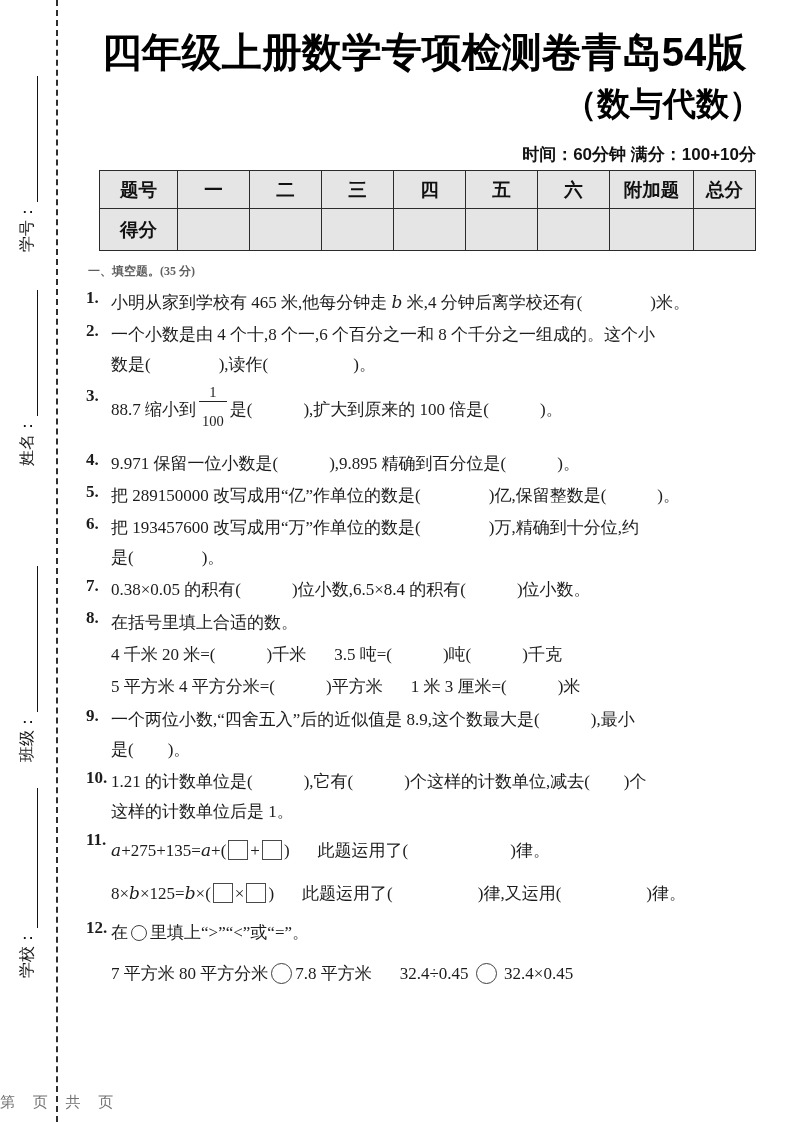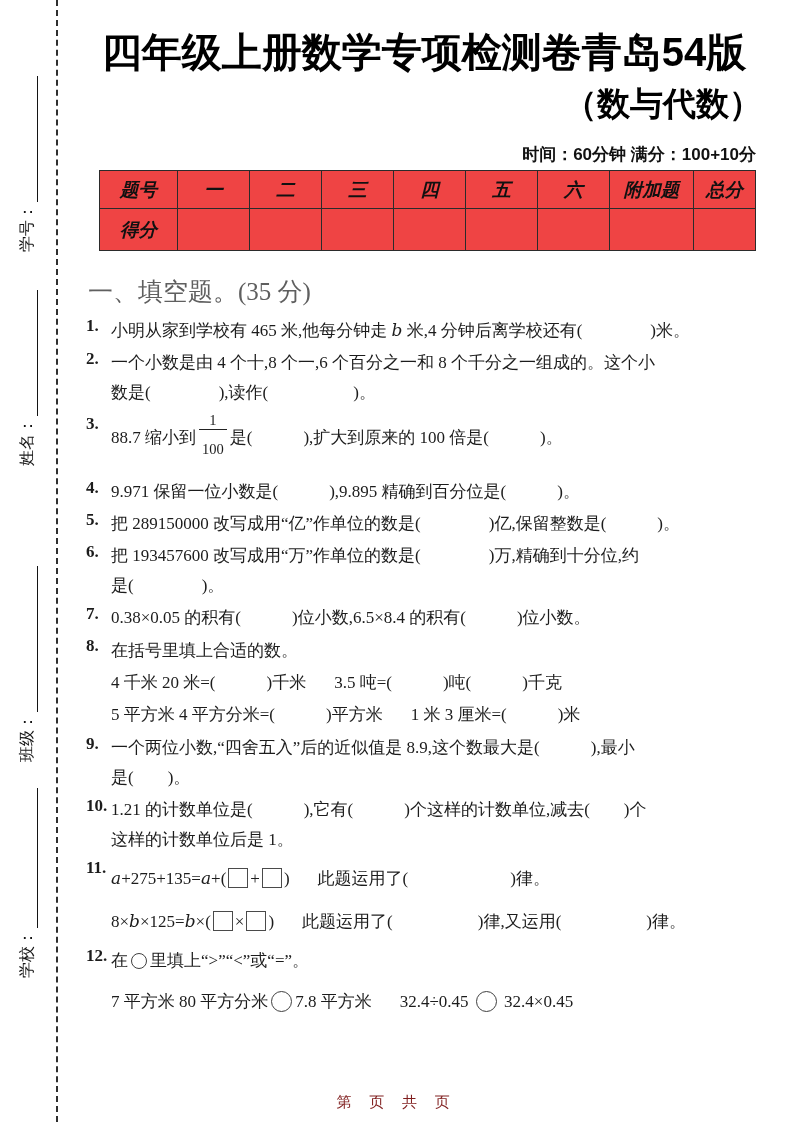--- a/index.html
+++ b/index.html
@@ -32,32 +32,31 @@
   }
   .subtitle {
     text-align:right; font-family:"Liberation Sans","DejaVu Sans",sans-serif;
     font-weight:900; font-size:33px; color:#000; margin-top:4px;
   }
   .info-line {
     text-align:right; font-family:"Liberation Sans","DejaVu Sans",sans-serif;
     font-weight:700; font-size:17px; color:#111; margin:16px 6px 0 0;
   }
   table.score-table {
-    border-collapse:collapse; table-layout:fixed; width:656px; margin:4px 0 24px 13px;
-    background:#ef4444;
-    font-style:italic;
+    border-collapse:collapse; table-layout:fixed; width:656px; margin:4px 0 12px 13px;
+    background:#e5e5e5;
   }
   table.score-table td, table.score-table th {
     border:1.7px solid #2b2b2b; text-align:center; font-size:18.5px; color:#111;
     font-weight:600; height:38px; font-family:"Liberation Serif","DejaVu Serif",serif;
   }
   table.score-table tr:last-child td { height:42px; }
 
   .section-heading {
-    font-size:25px; font-weight:400; color:#5f5f5f; margin:10px 0 7px 2px;
+    font-size:12px; font-weight:700; color:#5f5f5f; margin:10px 0 7px 2px;
   }
   #questions .q { display:flex; margin-bottom:2px; }
   .qnum { font-weight:700; flex:0 0 auto; min-width:25px; font-size:17px; padding-top:1px; }
   .qbody { flex:1 1 auto; }
   .qline { font-size:17px; line-height:30px; }
   #questions .q:nth-child(3) { margin:5px 0 7px; }
   #questions .q:nth-child(3) .qline { line-height:44px; }
   #questions .q:nth-child(8) .qline { line-height:32px; }
   #questions .q:nth-child(11) .qline { line-height:42px; }
   #questions .q:nth-child(12) .qline { line-height:32px; }
@@ -72,22 +71,22 @@
   .circ {
     display:inline-block; width:21px; height:21px; border:1.6px solid #3f3f3f;
     border-radius:50%; vertical-align:-5px; margin:0 3px; background:#fff;
   }
   .frac { display:inline-block; vertical-align:-11px; text-align:center; line-height:1.1; font-size:14.5px; margin:0 3px; }
   .frac .fn { display:block; padding:0 3px; }
   .frac .fd { display:block; border-top:1.4px solid #222; padding:12px 3px; }
   .var { font-style:italic; font-family:"DejaVu Serif",serif; }
 
   .footer {
-    position:absolute; left:0; right:0; bottom:10px; text-align:center;
-    color:#7f1d1d; font-size:15px; letter-spacing:7px;
+    position:absolute; left:0; right:0; bottom:10px; text-align:left;
+    color:#737373; font-size:15px; letter-spacing:7px;
   }
 </style>
 </head>
 <body>
 
 <div>
 
   <div class="dashed-rule"></div>
 
   <div class="sfield sf0">

